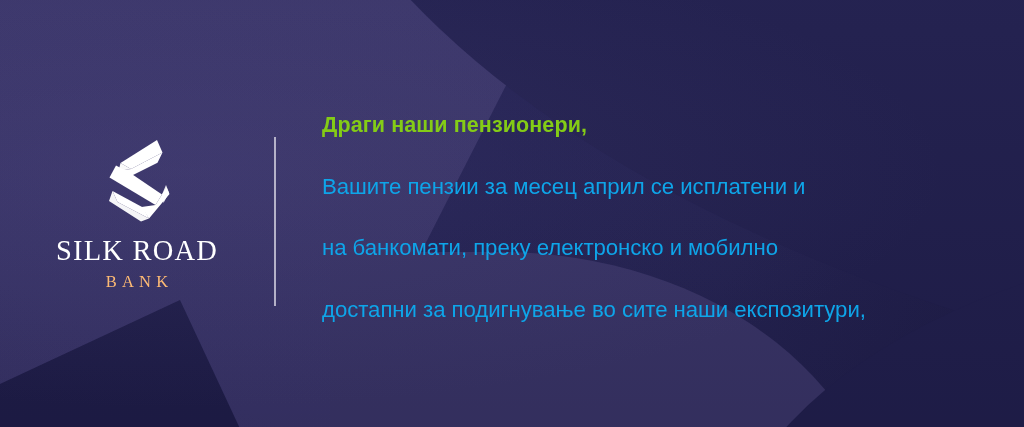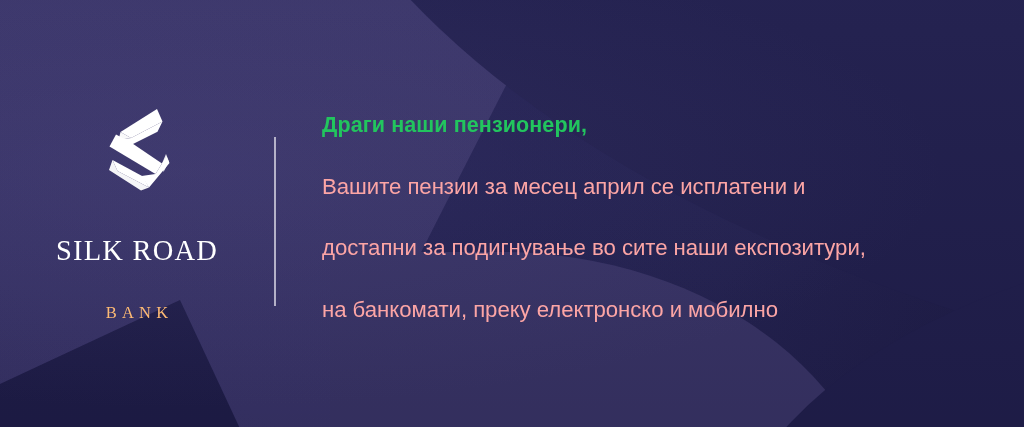--- a/index.html
+++ b/index.html
@@ -123,21 +123,20 @@
   .logo-block {
     position: absolute;
     left: 0;
     top: 0;
     width: 274px;
     height: 427px;
     display: flex;
     flex-direction: column;
     align-items: center;
     justify-content: center;
-    gap: 31px;
   }
 
   .logo-mark {
     width: 74px;
     height: 86px;
     margin-bottom: 14px;
     display: block;
   }
 
   .logo-wordmark {
@@ -176,36 +175,36 @@
 
   
   .text-block {
     position: absolute;
     left: 322px;
     top: 112px;
     width: 660px;
   }
 
   .headline {
-    color: #22c55e;
+    color: #84cc16;
     font-size: 21.5px;
     font-weight: bold;
     line-height: 1.25;
     margin: 0 0 18px 0;
     letter-spacing: 0.1px;
   }
 
   .body-lines {
     margin: 0;
     padding: 0;
     list-style: none;
   }
 
   .body-lines li {
-    color: #fca5a5;
+    color: #0ea5e9;
     font-size: 22.2px;
     line-height: 27.4px;
     font-weight: 400;
     white-space: nowrap;
     letter-spacing: -0.05px;
     margin-top: 34px;
   }
 </style>
 </head>
 <body>
@@ -241,19 +240,19 @@
       <div class="logo-wordmark">SILK ROAD</div>
       <div class="logo-subword">BANK</div>
     </div>
 
     <div class="divider"></div>
 
     <div class="text-block">
       <h1 class="headline">Драги наши пензионери,</h1>
       <ul class="body-lines">
         <li>Вашите пензии за месец април се исплатени и</li>
+        <li>на банкомати, преку електронско и мобилно</li>
         <li>достапни за подигнување во сите наши експозитури,</li>
-        <li>на банкомати, преку електронско и мобилно</li>
       </ul>
     </div>
 
   </div>
 </div>
 
 </body></html>

